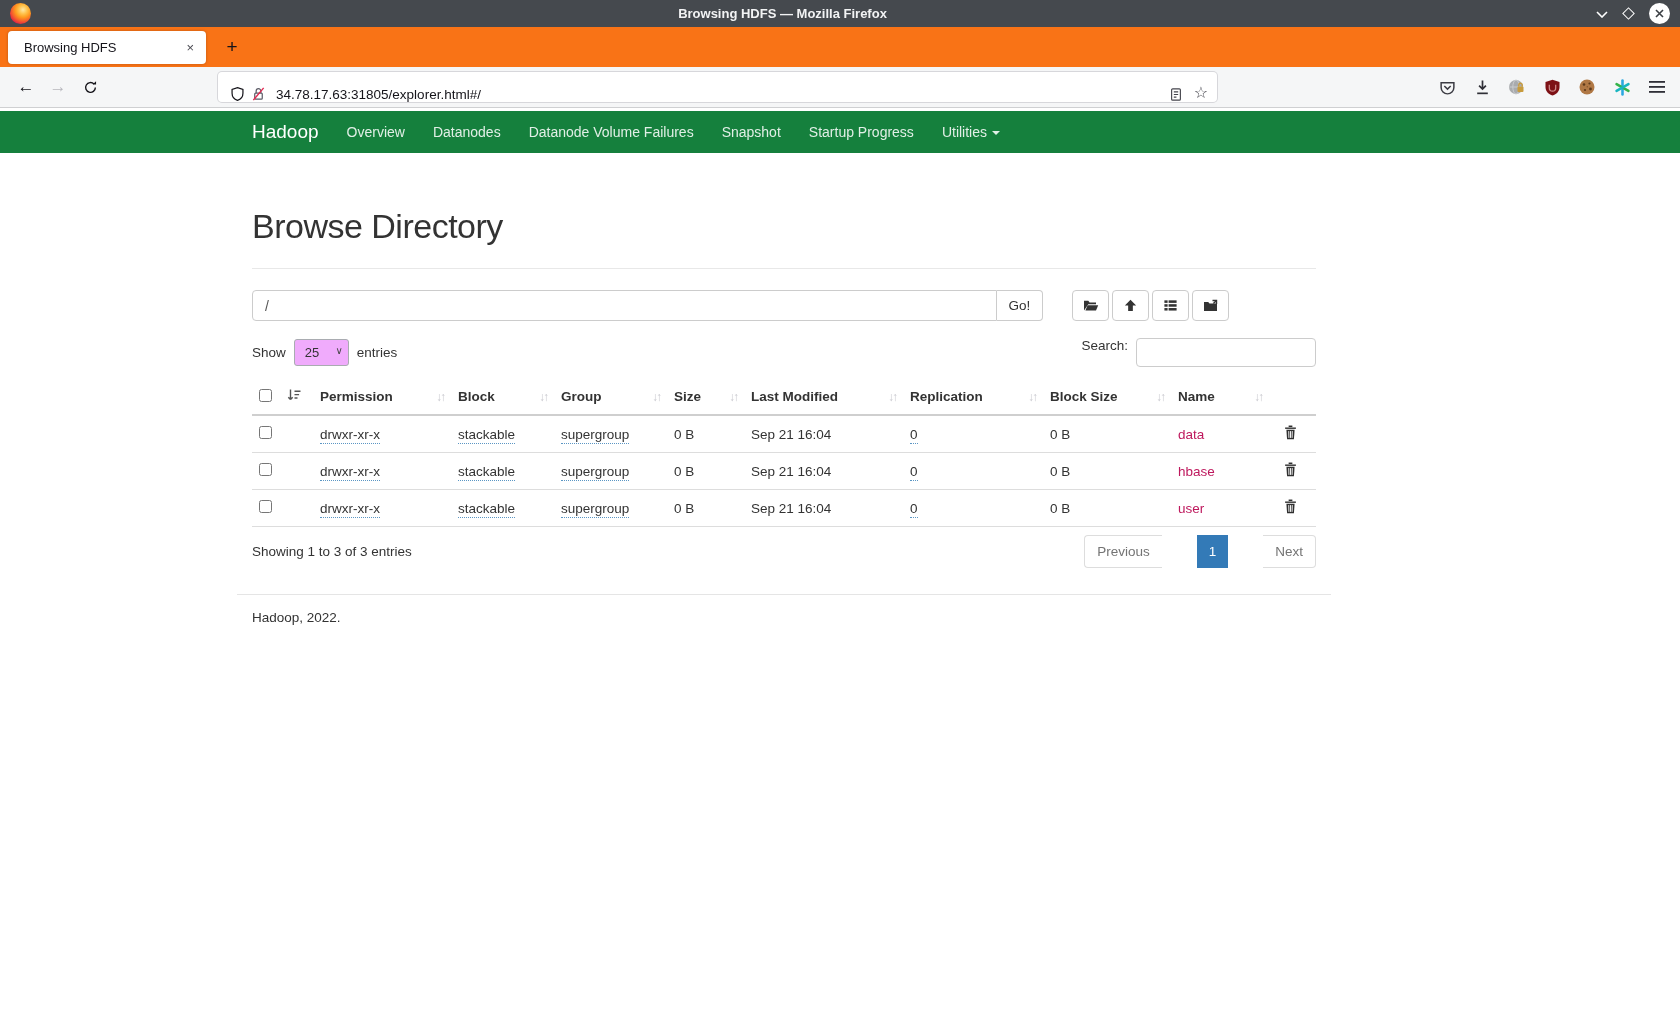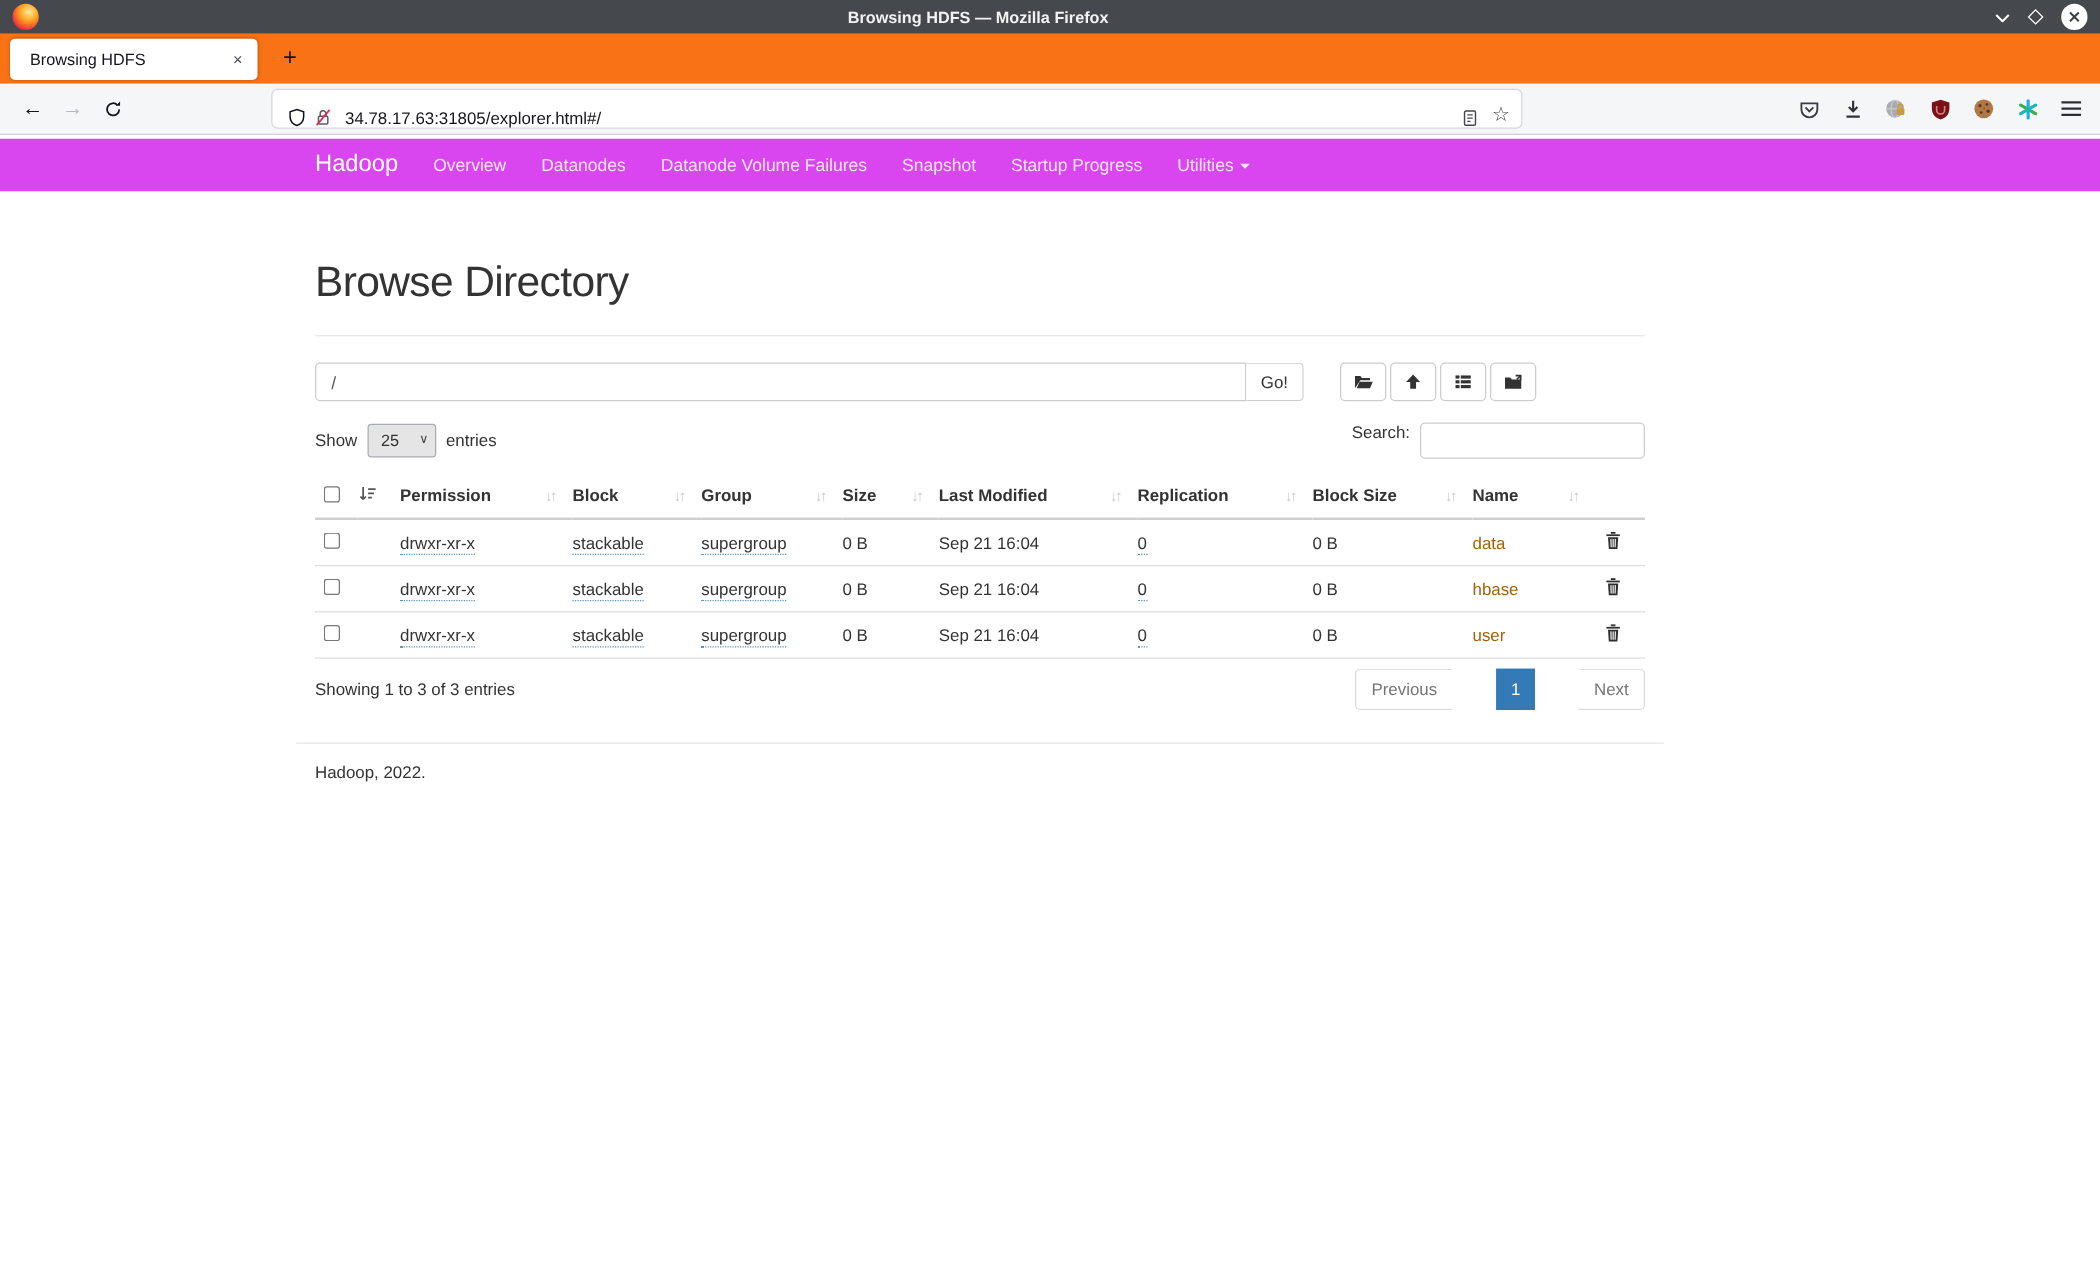--- a/index.html
+++ b/index.html
@@ -28,50 +28,50 @@
 .nav-btn { width:32px; height:32px; display:flex; align-items:center; justify-content:center; font-size:17px; color:#15141a; }
 .nav-btn.disabled { color:#b7b7bd; }
 .urlbar { margin-left:112px; width:999px; height:30px; background:#fff; border-radius:4px; box-shadow:0 0 0 1px #d7d7db; display:flex; align-items:flex-end; padding:0 9px; }
 .url-icon { display:flex; align-items:center; margin:0 3px; }
 .url-text { flex:1; margin-left:7px; font-size:13.5px; color:#15141a; white-space:nowrap; }
 .star { font-size:16px; color:#44444c; margin-left:8px; }
 .toolbar-right { margin-left:auto; display:flex; align-items:center; gap:17px; padding-right:4px; }
 .ti { display:flex; align-items:center; justify-content:center; width:18px; height:18px; }
 
 
-.navbar { height:42px; background:#d946ef; margin-top:3px; display:flex; align-items:center; padding-left:252px; }
+.navbar { height:42px; background:#15803d; margin-top:3px; display:flex; align-items:center; padding-left:252px; }
 .brand { font-size:19px; color:#fff; margin-right:14px; }
 .nav-item { font-size:14px; color:rgba(255,255,255,.87); padding:0 14px; line-height:42px; }
 .caret { display:inline-block; border-top:4px solid rgba(255,255,255,.87); border-left:4px solid transparent; border-right:4px solid transparent; margin-left:5px; vertical-align:2px; }
 
 
 .container { width:1064px; margin-left:252px; }
 h1.page-title { font-size:34px; font-weight:500; color:#333; margin-top:54px; letter-spacing:-.5px; }
 hr.rule { border:0; border-top:1px solid #e8e8e8; margin:22px 0 21px; }
 hr.footer-rule { border:0; border-top:1px solid #e5e5e5; margin:26px 0 0 -15px; width:1094px; }
 
 .path-row { display:flex; height:31px; }
 .path-input { width:745px; height:31px; border:1px solid #ccc; border-radius:4px 0 0 4px; padding:0 12px; font-size:14px; color:#555; font-family:inherit; outline:none; }
 .go-btn { width:46px; height:31px; border:1px solid #ccc; border-left:0; background:#fff; border-radius:0 4px 4px 0; font-size:13.5px; color:#333; }
 .icon-btn { width:37px; height:31px; background:#fff; border:1px solid #ccc; border-radius:4px; margin-left:3px; display:flex; align-items:center; justify-content:center; }
 .icon-btn.first { margin-left:29px; }
 
 .show-row { display:flex; align-items:center; margin-top:17px; }
 .select-wrap { position:relative; margin:0 8px; }
-.len-select { width:55px; height:27px; border:1px solid #a9acb1; border-radius:3px; background:#e5e5e5; font-size:13px; color:#333; padding:0 18px 0 10px; appearance:none; -webkit-appearance:none; font-family:inherit; }
+.len-select { width:55px; height:27px; border:1px solid #a9acb1; border-radius:3px; background:#f0abfc; font-size:13px; color:#333; padding:0 18px 0 10px; appearance:none; -webkit-appearance:none; font-family:inherit; }
 .select-chevron { position:absolute; right:6px; top:6px; font-size:10px; color:#444; pointer-events:none; }
 .search-wrap { margin-left:auto; display:flex; align-items:flex-start; }
 .search-input { width:180px; height:29px; border:1px solid #ccc; border-radius:4px; margin-left:8px; padding:0 8px; font-size:13.5px; font-family:inherit; outline:none; }
 
 table.listing { width:1064px; margin-top:13px; border-collapse:collapse; }
 .listing th { text-align:left; font-weight:bold; font-size:13.5px; color:#333; padding:8px 0 9px; border-bottom:2px solid #cfcfcf; vertical-align:middle; }
 .listing td { font-size:13.5px; color:#333; padding:9px 0; border-bottom:1px solid #ddd; vertical-align:middle; }
 .sort-arrows { float:right; margin-right:14px; margin-top:1px; font-size:12px; color:#c9c9cf; letter-spacing:-2px; }
 .editable { border-bottom:1px dotted #5b96c4; padding-bottom:1px; }
-.dir-link { color:#a16207; text-decoration:none; }
+.dir-link { color:#be185d; text-decoration:none; }
 .row-check { margin-left:7px; }
 .trash-btn { background:none; border:0; padding:0 0 0 8px; display:inline-flex; }
 
 .summary-row { display:flex; align-items:center; margin-top:8px; }
 .summary-text { font-size:13.5px; color:#333; }
 .pagination { margin-left:auto; display:flex;gap:35px; }
 .page-btn { height:33px; padding:0 12px; display:flex; align-items:center; border:1px solid #ddd; background:#fff; color:#747474; font-size:13.5px; }
 .page-btn.prev { border-radius:4px 0 0 4px; border-right:0; }
 .page-btn.current { background:#337ab7; border-color:#337ab7; color:#fff; padding:0 11px; }
 .page-btn.next { border-radius:0 4px 4px 0; border-left:0; }

